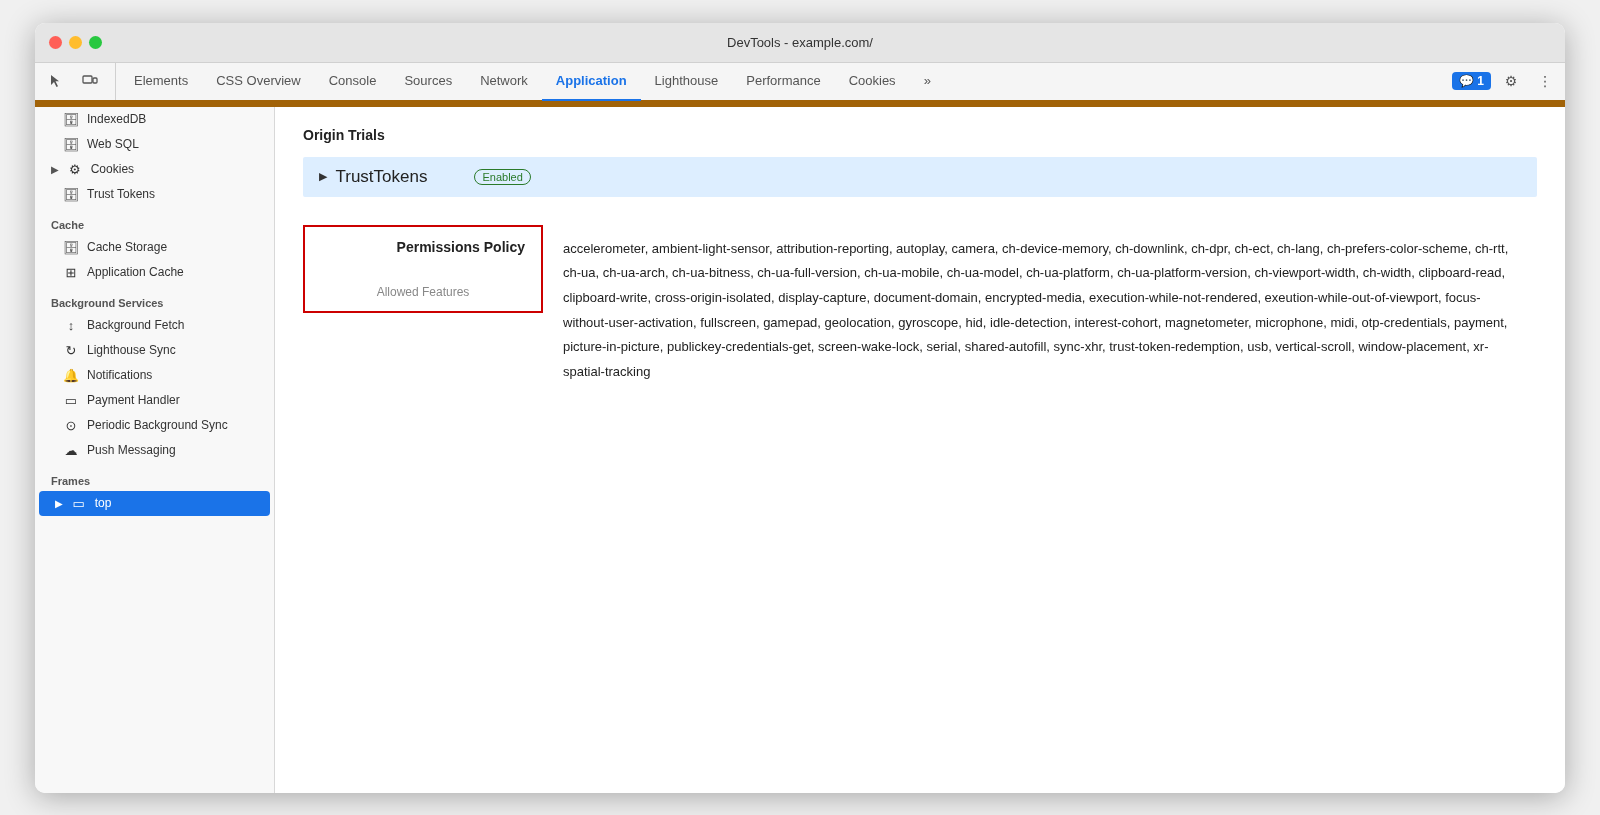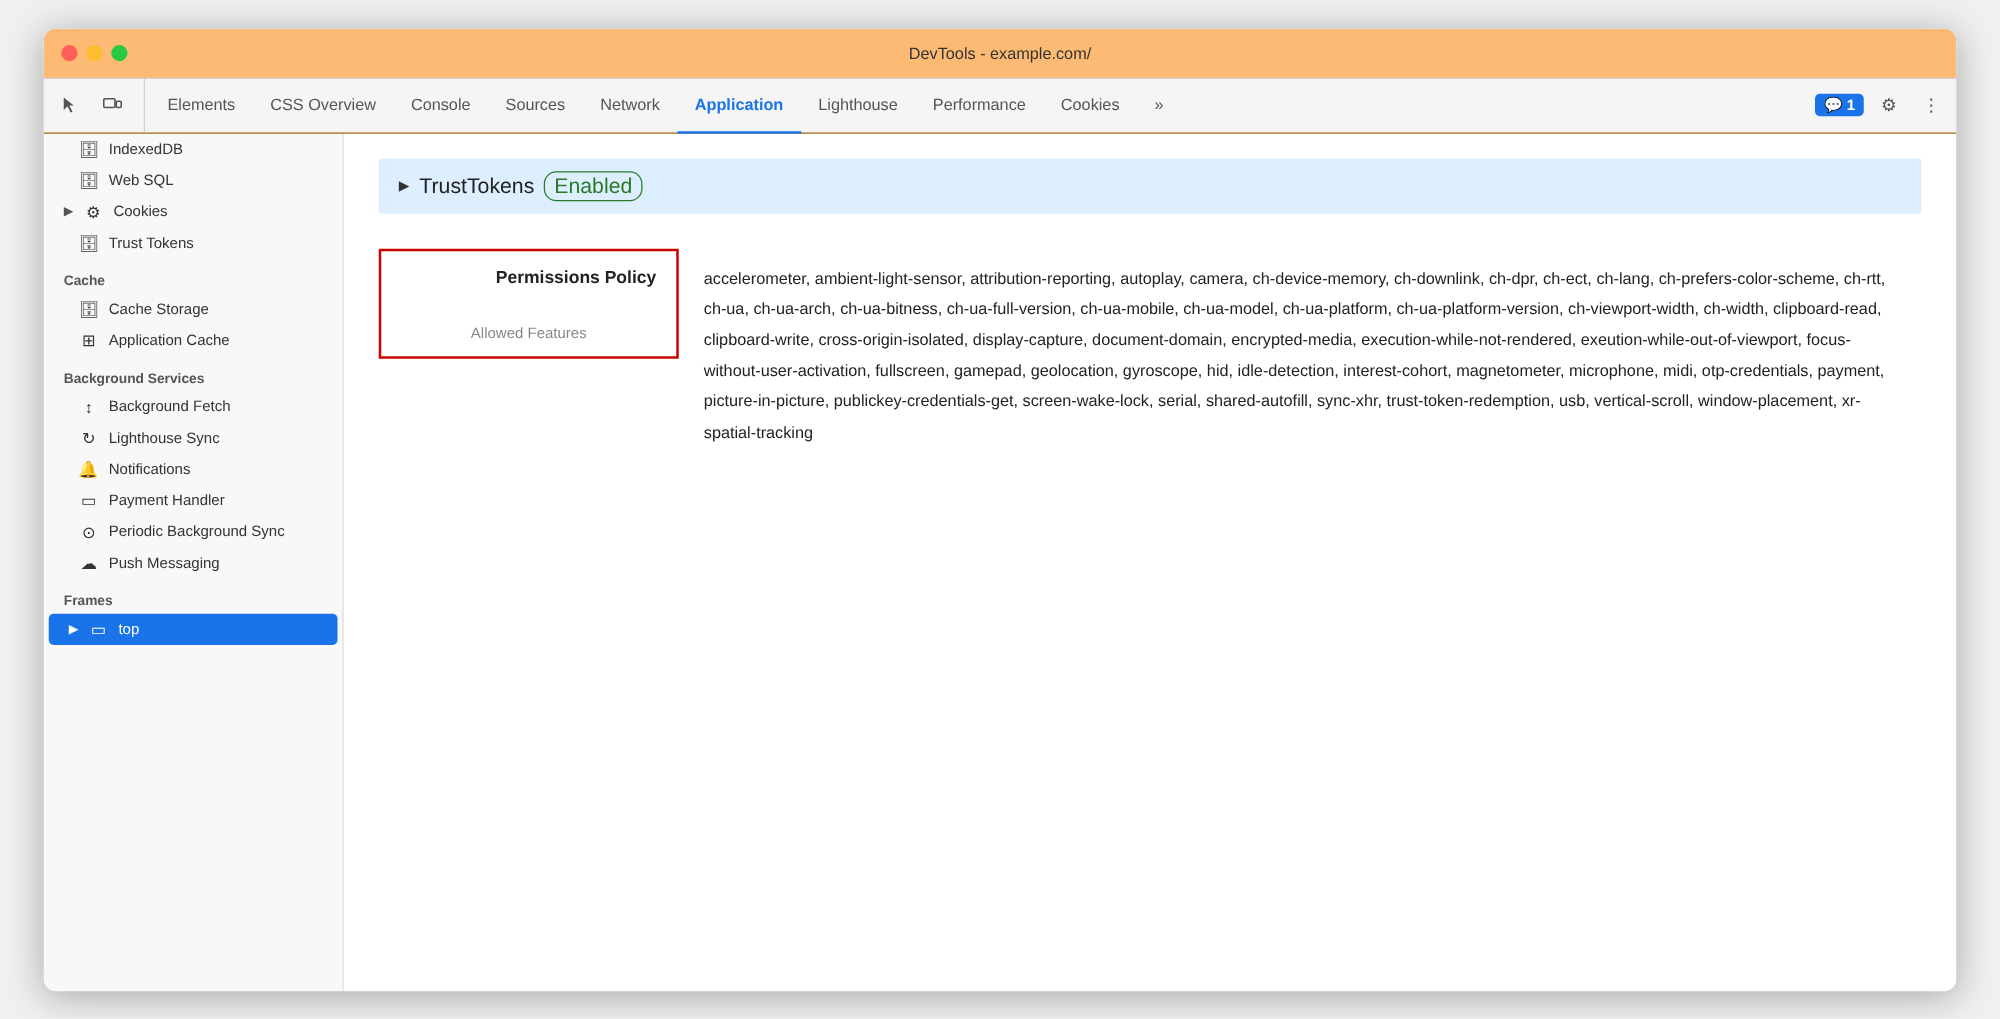--- a/index.html
+++ b/index.html
@@ -17,21 +17,21 @@
       background: #ffffff;
       border-radius: 10px;
       box-shadow: 0 4px 30px rgba(0,0,0,0.3);
       display: flex;
       flex-direction: column;
       overflow: hidden;
     }
     
     .titlebar {
       height: 40px;
-      background: #fdba74;
+      background: #e5e5e5;
       border-bottom: 1px solid #d0d0d0;
       display: flex;
       align-items: center;
       padding: 0 14px;
       position: relative;
       flex-shrink: 0;
     }
     .traffic-lights {
       display: flex;
       gap: 7px;
@@ -49,21 +49,21 @@
       left: 50%;
       transform: translateX(-50%);
       font-size: 13px;
       font-weight: 500;
       color: #333;
     }
     
     .toolbar {
       height: 44px;
       background: #f5f5f5;
-      border-bottom: 1px solid #a16207;
+      border-bottom: 7px solid #a16207;
       display: flex;
       align-items: stretch;
       padding: 0 6px;
       flex-shrink: 0;
     }
     .toolbar-icons {
       display: flex;
       align-items: center;
       gap: 4px;
       padding-right: 10px;
@@ -212,22 +212,23 @@
     .tt-label {
       font-size: 17px;
       font-weight: 500;
       color: #222;
     }
     .badge-enabled {
       border: 1px solid #2a7a2a;
       color: #2a7a2a;
       border-radius: 10px;
       padding: 1px 7px;
-      font-size: 17px;
+      font-size: 11px;
       font-weight: 500;
+      margin-left: 39px;
     }
     
     .permissions-section {
       margin-bottom: 20px;
     }
     .permissions-table {
       display: flex;
       align-items: flex-start;
       gap: 0;
     }
@@ -368,20 +369,21 @@
       <div class="sidebar-section-label">Frames</div>
       <div class="sidebar-item active" style="padding-left: 16px; border-radius: 4px; margin: 0 4px;">
         <span style="font-size:10px;">▶</span>
         <span class="sidebar-item-icon">▭</span>
         <span>top</span>
       </div>
     </div>
 
     <div class="content">
 
+      <div class="section-title">Origin Trials</div>
 
       <div class="trust-tokens-row">
         <span class="arrow-icon">▶</span>
         <span class="tt-label">TrustTokens</span>
         <span class="badge-enabled">Enabled</span>
       </div>
 
       <div class="permissions-section">
         <div class="permissions-table">
           <div class="permissions-label-box">

